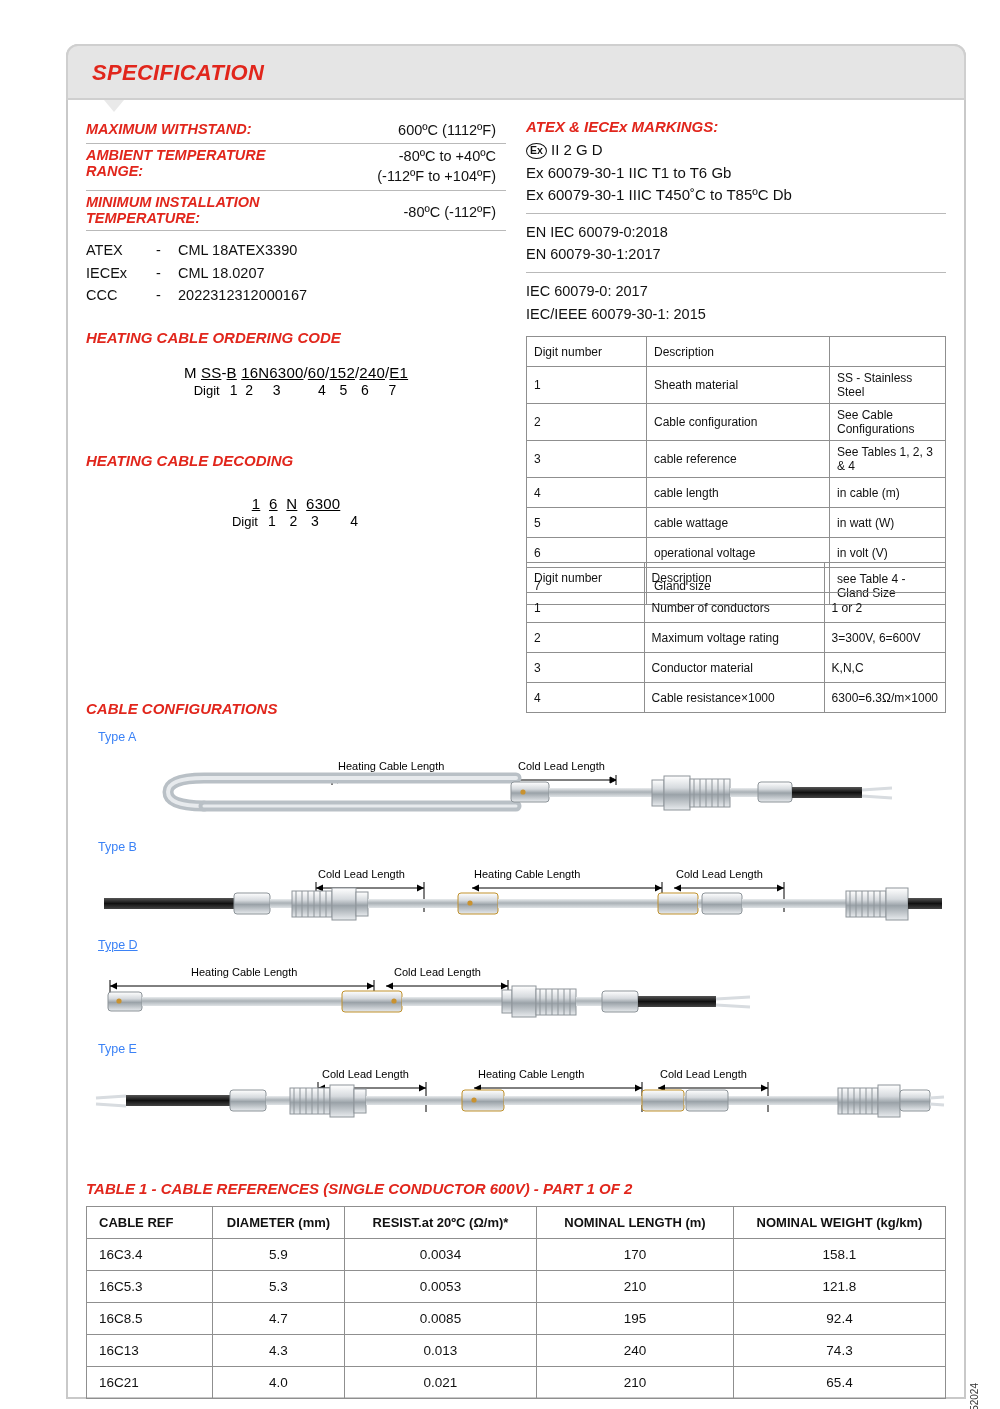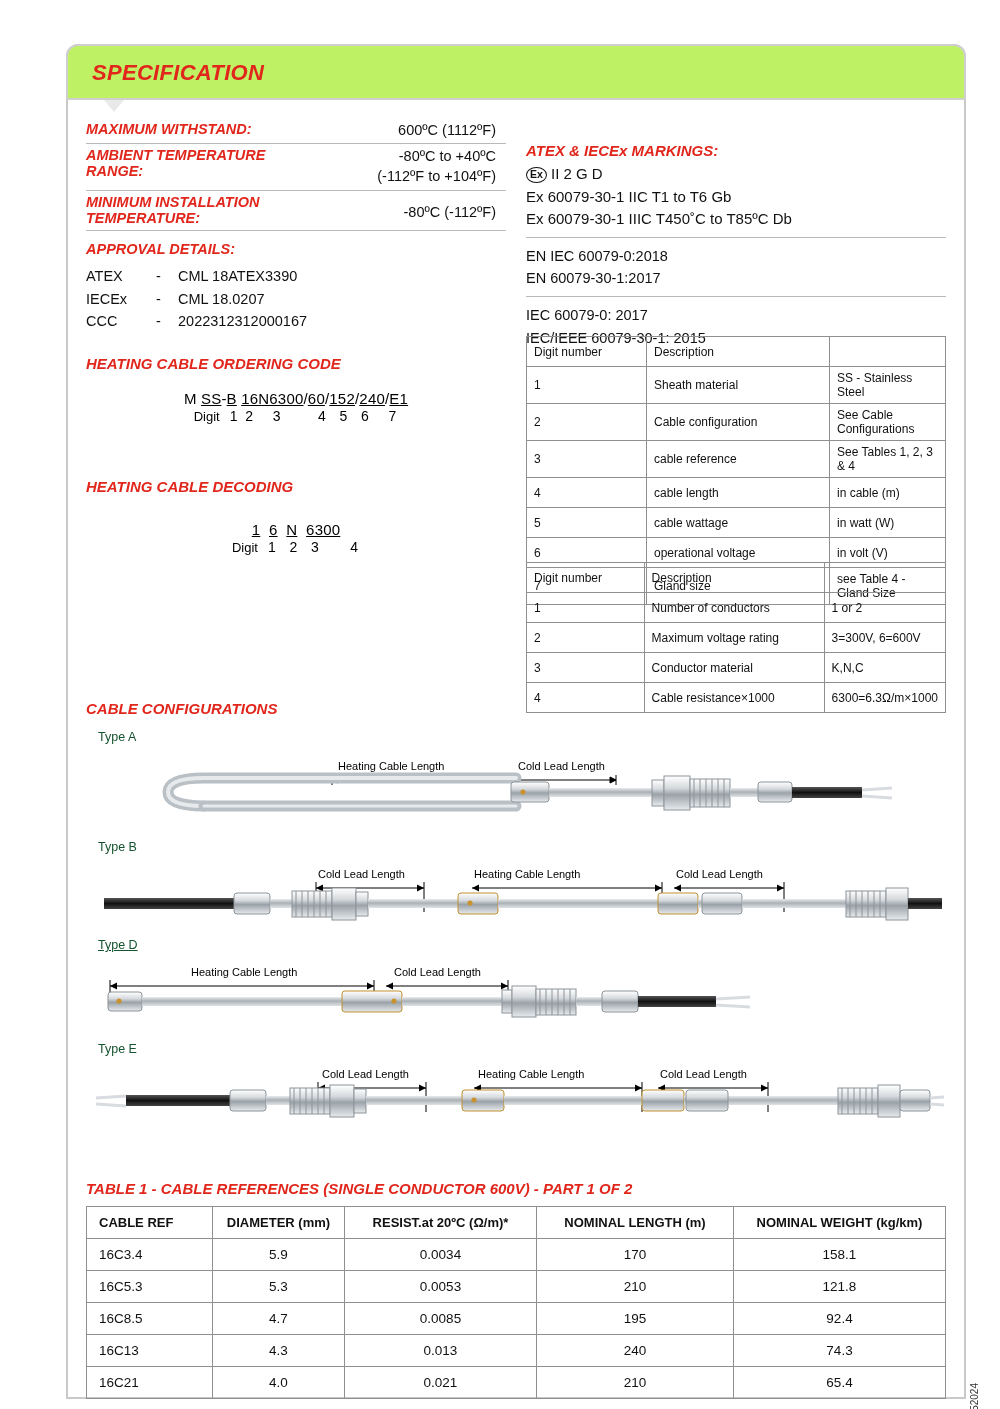--- a/index.html
+++ b/index.html
@@ -25,21 +25,21 @@
   }
   .rot-code{
     position:absolute; right:20px; bottom:26px;
     transform:rotate(-90deg); transform-origin:100% 100%;
     font-size:10px; color:#333; white-space:nowrap;
   }
 
   
   .banner{
     position:absolute; left:66px; top:44px; width:900px; height:56px;
-    background:#bef264;
+    background:#e5e5e5;
     border:2px solid #cfcfcf;
     border-radius:12px 12px 0 0;
     box-sizing:border-box;
   }
   .banner-title{
     position:absolute; left:24px; top:14px;
     font-size:22px; font-weight:bold; font-style:italic;
     color:#e1261c; letter-spacing:.3px;
   }
   .banner-notch{
@@ -73,42 +73,42 @@
   .codebox{margin-top:18px;text-align:center;}
   .codeline{font-size:15px;letter-spacing:.2px;}
   .codeline u{text-decoration:underline;}
   .digitline{font-size:14px;margin-top:1px;}
   .digitline .dlabel{font-size:13px;}
 
   .codebox2{margin-top:26px;text-align:center;}
 
   
   .rightcol{position:absolute;left:460px;top:18px;width:420px;}
-  .atex-h{font-size:15px;margin-top:24px;}
+  .atex-h{font-size:15px;}
   .atex-body{font-size:15px;line-height:1.5;color:#111;margin-top:4px;}
   .ex-sym{
     display:inline-block;width:19px;height:14px;border:1.3px solid #111;border-radius:50%;
     font-size:10.5px;line-height:13px;text-align:center;font-weight:bold;
     margin-right:4px;vertical-align:1px;
   }
   .std-block{font-size:14.5px;line-height:1.55;color:#111;padding:7px 0;}
 
   
   table.dt{border-collapse:collapse;width:100%;font-size:12px;color:#111;}
   table.dt td{border:1px solid #8f8f8f;padding:4px 7px;height:21px;}
   table.dt .c1{width:105px;}
   table.dt .c2{width:168px;}
 
   .t-wrap1{position:absolute;left:460px;top:236px;width:420px;}
   .t-wrap2{position:absolute;left:460px;top:462px;width:420px;}
 
   
   .cfg-h{position:absolute;left:20px;top:600px;font-size:15px;}
   .cfg{position:absolute;left:20px;width:860px;}
-  .cfg .tname{font-size:12.5px;color:#14532d;}
+  .cfg .tname{font-size:12.5px;color:#3b82f6;}
   .diagram{position:relative;width:860px;}
 
   
   .t1-h{position:absolute;left:20px;top:1080px;font-size:15px;}
   .t1{position:absolute;left:20px;top:1106px;width:860px;border-collapse:collapse;font-size:13.5px;color:#111;}
   .t1 th,.t1 td{border:1px solid #8f8f8f;text-align:center;padding:4px 3px;height:23px;font-weight:normal;margin-left:48px;}
   .t1 th{font-weight:bold;font-size:13px;}
   .t1 td.first,.t1 th.first{text-align:left;padding-left:12px;}
   .t1 th.first{text-align:left;}
 
@@ -134,21 +134,20 @@
     </div>
 
     <div class="specrow ruled">
       <span class="lbl red-i">AMBIENT TEMPERATURE<br>RANGE:</span><span class="val two">-80ºC to  +40ºC<br>(-112ºF to +104ºF)</span>
     </div>
 
     <div class="specrow ruled">
       <span class="lbl red-i">MINIMUM INSTALLATION<br>TEMPERATURE:</span><span class="val" style="position:relative;top:9px;">-80ºC (-112ºF)</span>
     </div>
 
-    <div class="approval-h red-i">APPROVAL DETAILS:</div>
     <div class="approval-list">
       <div>
         <span class="k">ATEX</span><span class="d">-</span><span>CML 18ATEX3390</span>
       </div>
       <div>
         <span class="k">IECEx</span><span class="d">-</span><span>CML 18.0207</span>
       </div>
       <div>
         <span class="k">CCC</span><span class="d">-</span><span>2022312312000167</span>
       </div>

